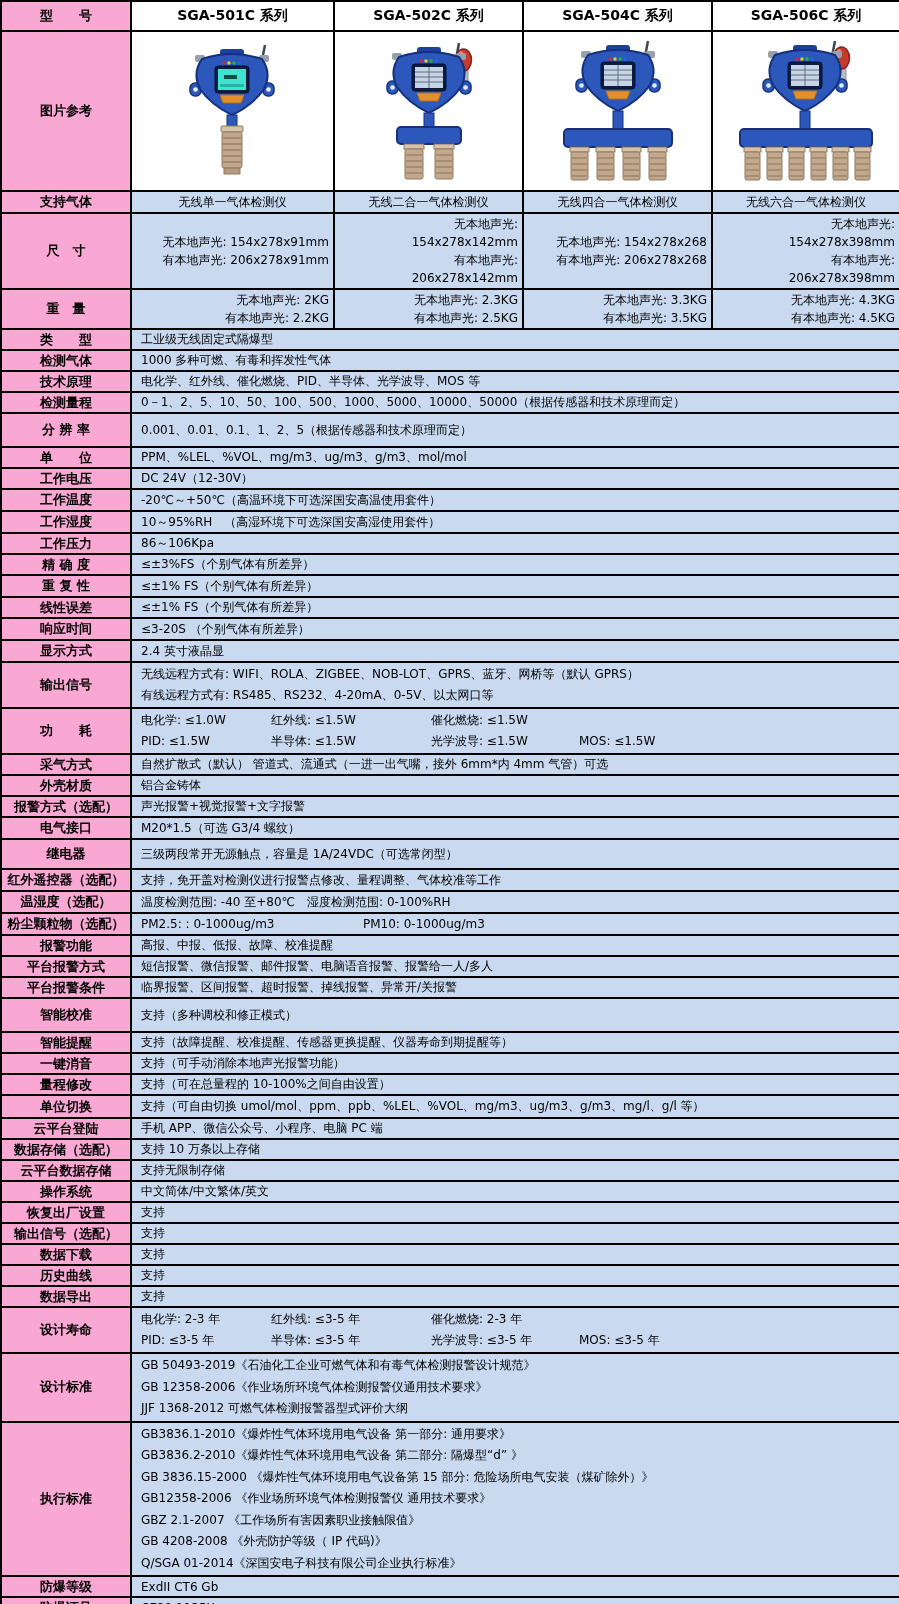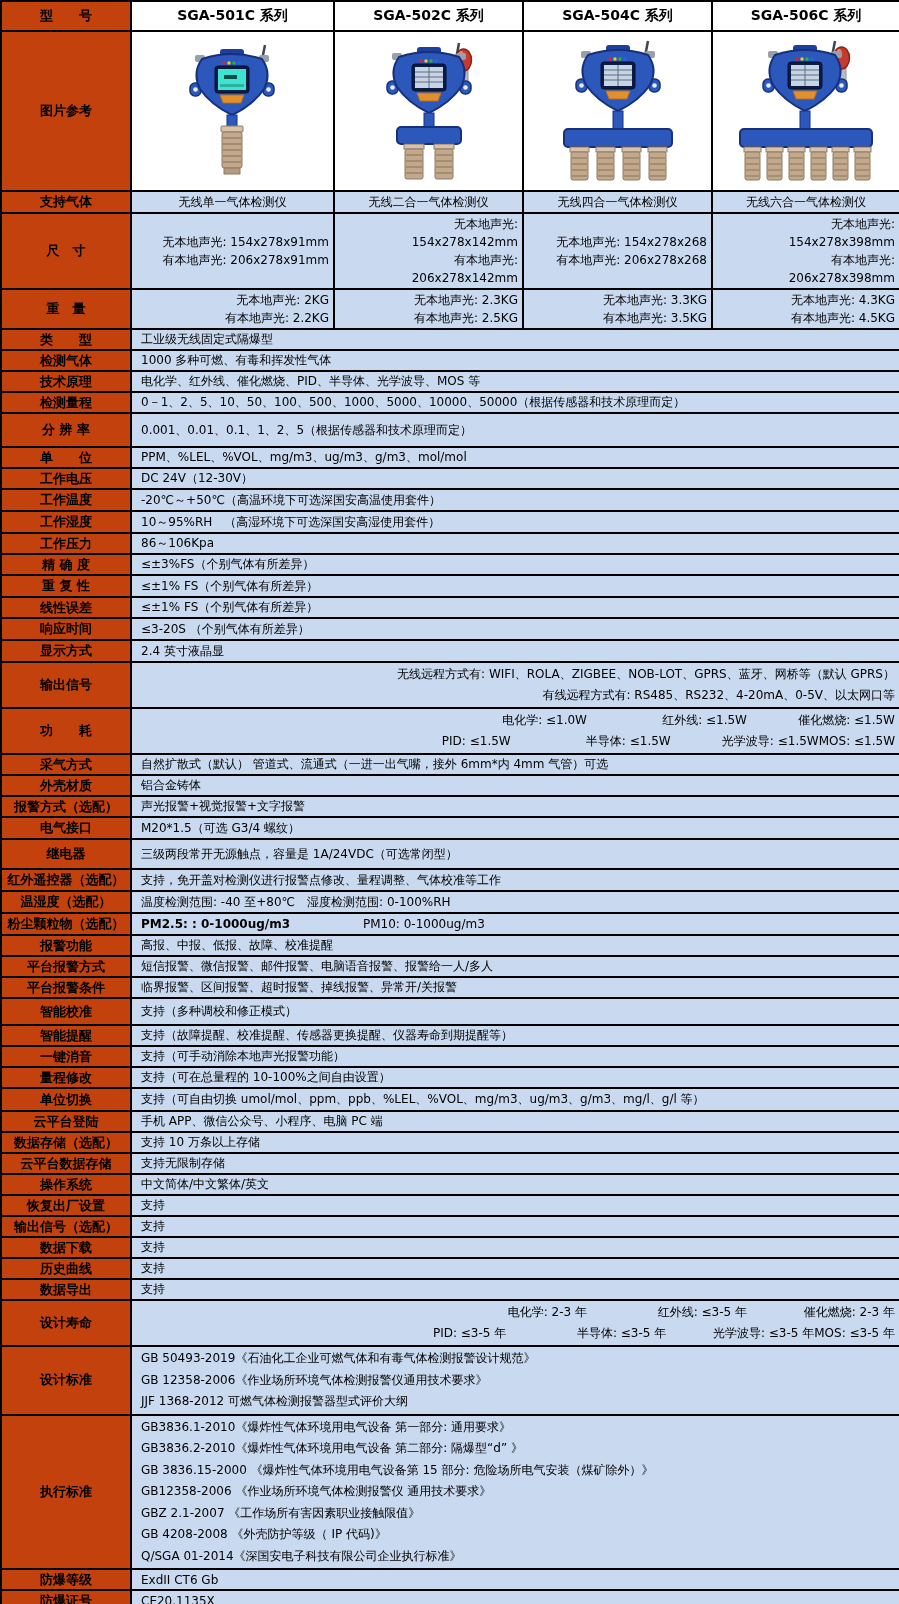--- a/index.html
+++ b/index.html
@@ -1,31 +1,31 @@
 <!DOCTYPE html>
 <html><head>
 <meta charset="utf-8">
 <style>
   html,body{margin:0;padding:0;background:#fff;}
   body{width:899px;font-family:"DejaVu Sans","Liberation Sans",sans-serif;}
   table{border-collapse:collapse;table-layout:fixed;width:899px;}
   td{border:2px solid #000;overflow:hidden;vertical-align:middle;color:#000;}
-  .lbl{background:#c2410c;font-weight:bold;text-align:center;font-size:13px;padding:0 2px;}
+  .lbl{background:#f9a8d4;font-weight:bold;text-align:center;font-size:13px;padding:0 2px;}
   .val{background:#C9D9F0;font-size:12px;text-align:left;padding:1px 4px 1px 9px;}
   .hdr{background:#FFFFFF;font-weight:bold;text-align:center;font-size:14px;}
   .imgcell{background:#FFFFFF;text-align:center;padding:0;}
   .cc{text-align:center;padding:1px 2px;}
   .c2l div{text-align:right;line-height:18px;}
-  .ln{line-height:21px;white-space:nowrap;text-align:right;}
+  .ln{line-height:21px;white-space:nowrap;}
   .mln div{line-height:21.5px;white-space:nowrap;}
   .sg{display:inline-block;}
   .s1{min-width:130px;}
   .s2{min-width:160px;}
   .s3{min-width:148px;}
-  .sd1{min-width:222px;font-weight:bold;}
+  .sd1{min-width:222px;}
   svg{display:block;margin:0 auto;}
 </style>
 </head>
 <body>
 
 <table>
 <colgroup>
       <col style="width:130px">
       <col style="width:203px">
       <col style="width:189px">
@@ -456,21 +456,21 @@
         <td class="val" colspan="4">高报、中报、低报、故障、校准提醒</td>
       </tr>
 <tr style="height:21px">
         <td class="lbl">平台报警方式</td>
         <td class="val" colspan="4">短信报警、微信报警、邮件报警、电脑语音报警、报警给一人/多人</td>
       </tr>
 <tr style="height:21px">
         <td class="lbl">平台报警条件</td>
         <td class="val" colspan="4">临界报警、区间报警、超时报警、掉线报警、异常开/关报警</td>
       </tr>
-<tr style="height:27px">
+<tr style="height:34px">
         <td class="lbl">智能校准</td>
         <td class="val" colspan="4">支持（多种调校和修正模式）</td>
       </tr>
 <tr style="height:21px">
         <td class="lbl">智能提醒</td>
         <td class="val" colspan="4">支持（故障提醒、校准提醒、传感器更换提醒、仪器寿命到期提醒等）</td>
       </tr>
 <tr style="height:21px">
         <td class="lbl">一键消音</td>
         <td class="val" colspan="4">支持（可手动消除本地声光报警功能）</td>

